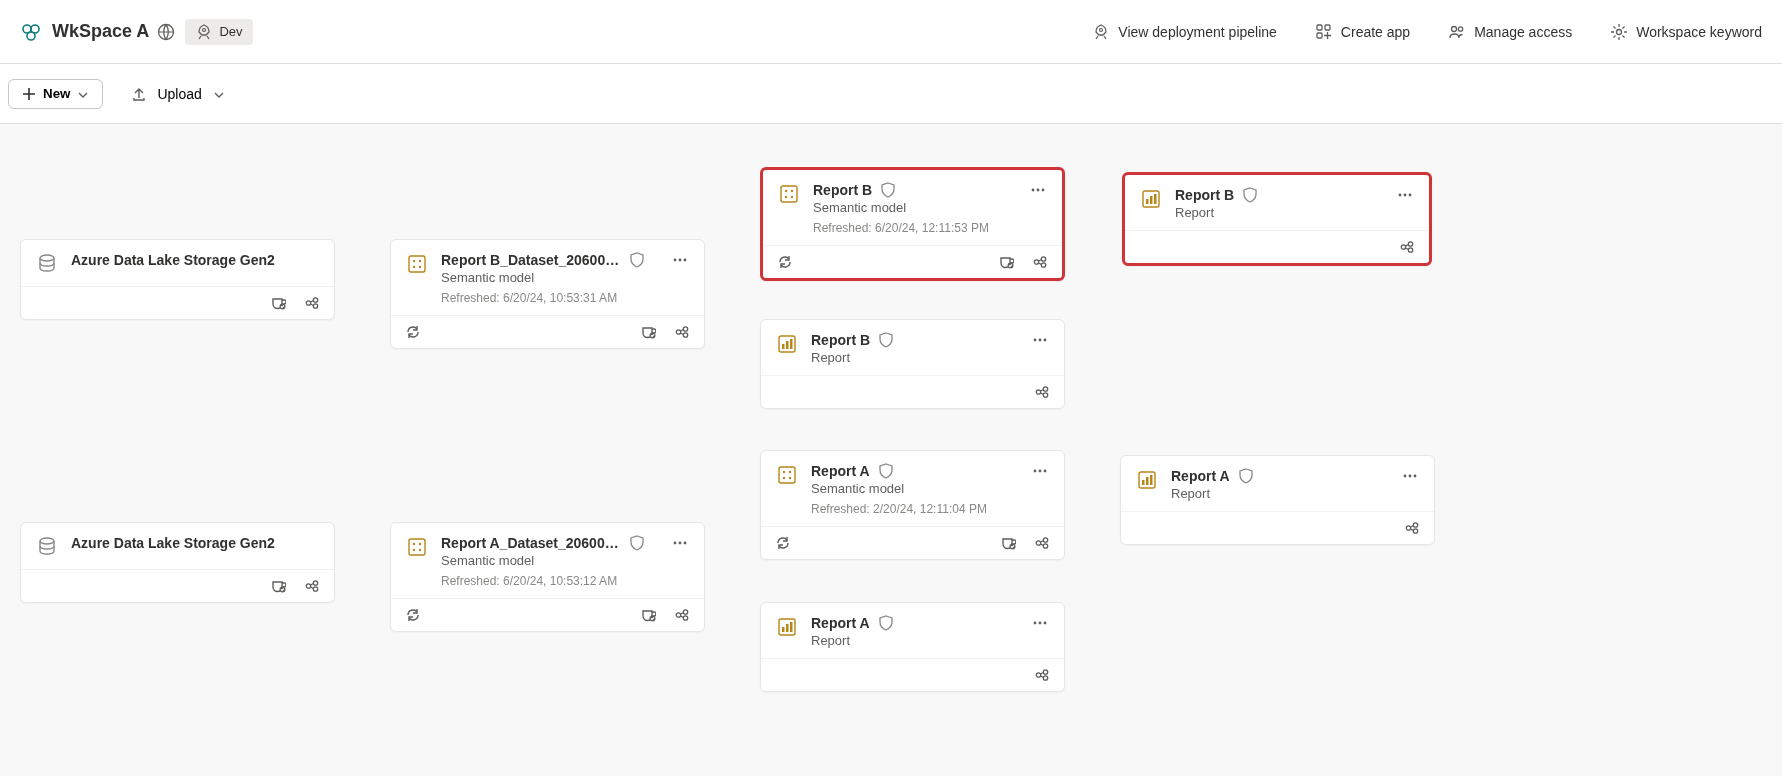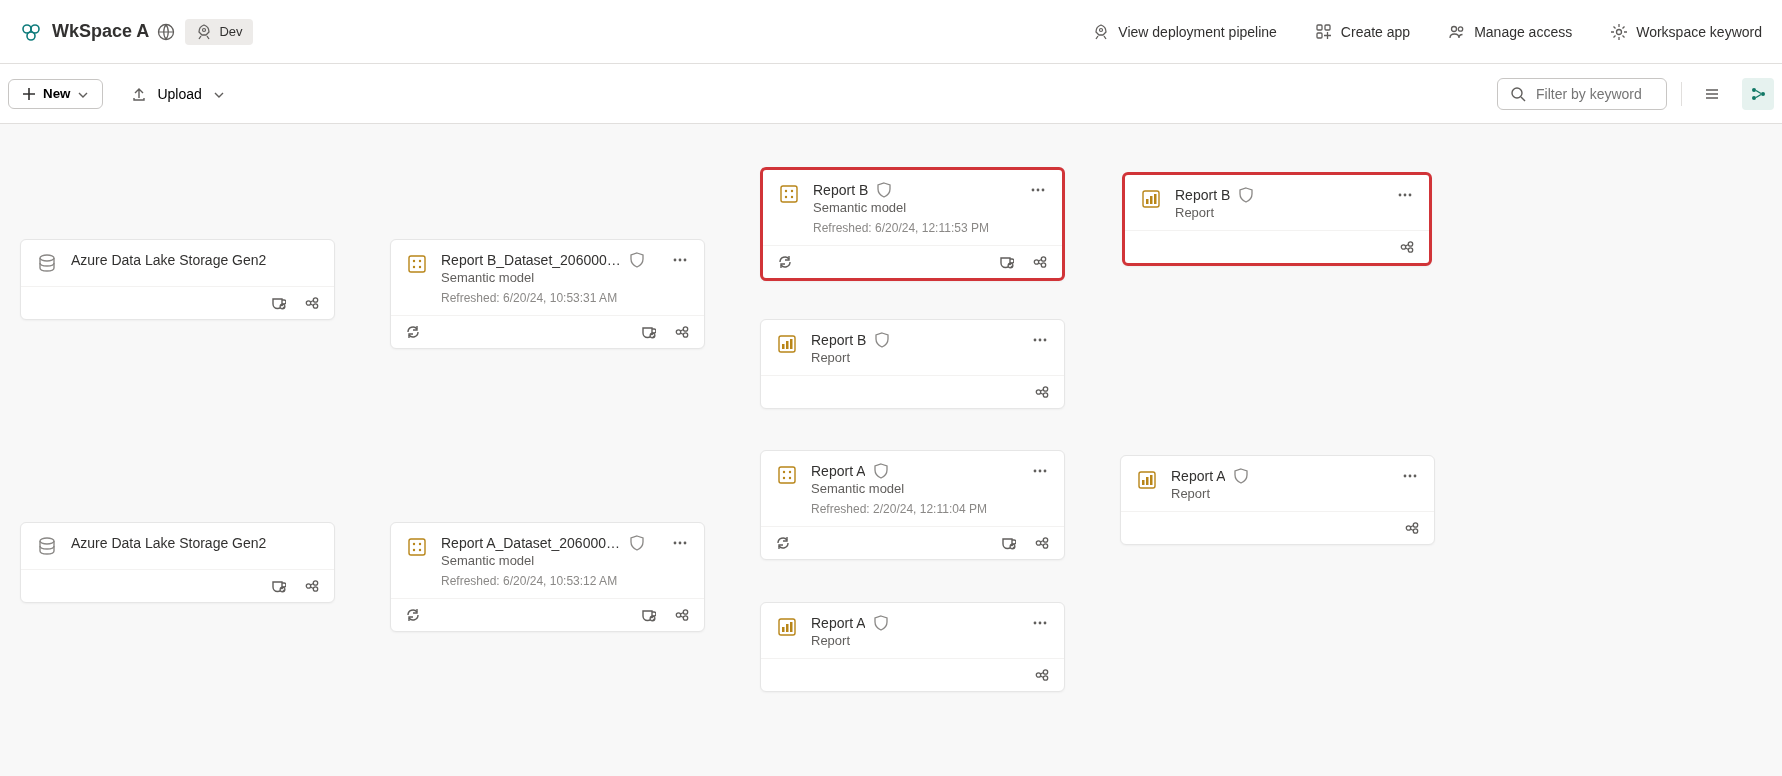--- a/index.html
+++ b/index.html
@@ -35,21 +35,21 @@
   .divider-v{width:1px;height:24px;background:var(--border);}
   .icon-btn{display:flex;align-items:center;justify-content:center;width:32px;height:32px;border-radius:4px;cursor:pointer;}
   .icon-btn.active{background:#e6f2ef;}
   
   .canvas{position:relative;background:var(--bg);padding:40px 20px 60px;min-height:660px;overflow:hidden;}
   .node{position:absolute;background:var(--card);border:1px solid #e6e6e6;border-radius:6px;box-shadow:0 1px 2px rgba(0,0,0,.04);}
   .node.highlight{border:3px solid var(--highlight);}
   .node-header{display:flex;padding:12px 14px 10px;gap:12px;}
   .node-icon{width:24px;height:24px;flex:none;display:flex;align-items:center;justify-content:center;}
   .node-title-row{display:flex;align-items:center;gap:8px;min-width:0;}
-  .node-title{font-weight:400;font-size:14px;white-space:nowrap;overflow:hidden;text-overflow:ellipsis;max-width:180px;}
+  .node-title{font-weight:700;font-size:14px;white-space:nowrap;overflow:hidden;text-overflow:ellipsis;max-width:180px;}
   .node-sub{color:var(--text-sub);font-size:13px;margin-top:2px;}
   .node-meta{color:var(--text-subtler);font-size:12px;margin-top:6px;}
   .node-more{margin-left:auto;color:#605e5c;cursor:pointer;padding:0 2px;}
   .node-footer{display:flex;align-items:center;justify-content:flex-end;gap:18px;border-top:1px solid var(--footer-border);padding:8px 14px;}
   .node-footer .left{margin-right:auto;}
   .foot-ic{color:#605e5c;cursor:pointer;}
   svg{display:block;}
   .col-body{flex:1;min-width:0;}
   
   .wires{position:absolute;inset:0;pointer-events:none;}
@@ -232,41 +232,20 @@
           <use href="#ic-upload"></use>
         </svg>
       </span>
     <span>Upload</span>
     <span>
         <svg width="14" height="12">
           <use href="#ic-chevron"></use>
         </svg>
       </span>
   </div>
-  <div class="toolbar-right">
-    <div class="filter-box">
-      <span>
-          <svg width="16" height="16">
-            <use href="#ic-search"></use>
-          </svg>
-        </span>
-      <input placeholder="Filter by keyword" style="">
-    </div>
-    <div class="divider-v"></div>
-    <div class="icon-btn">
-        <svg width="16" height="16">
-          <use href="#ic-list"></use>
-        </svg>
-      </div>
-    <div class="icon-btn active">
-        <svg width="17" height="16">
-          <use href="#ic-lineage"></use>
-        </svg>
-      </div>
-  </div>
 </div>
 
 <div class="canvas">
 
   <svg class="wires">
 
     <path d="M335 165 C360 165 365 165 390 165"></path>
     <polygon class="arrow" points="386,161 394,165 386,169"></polygon>
     <path d="M705 165 C730 165 730 95 760 95"></path>
     <polygon class="arrow" points="756,91 764,95 756,99"></polygon>

